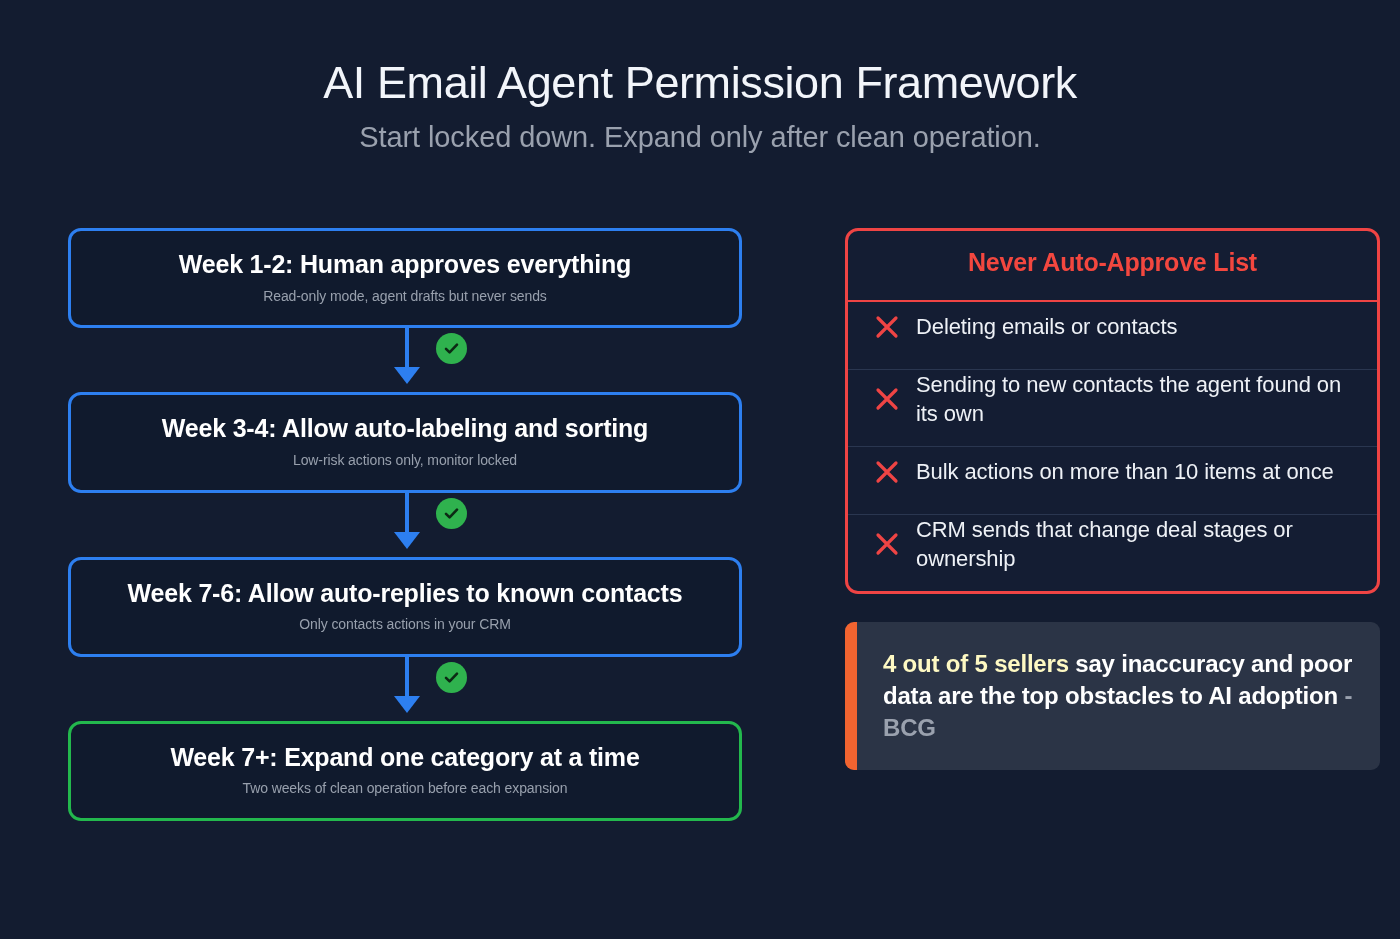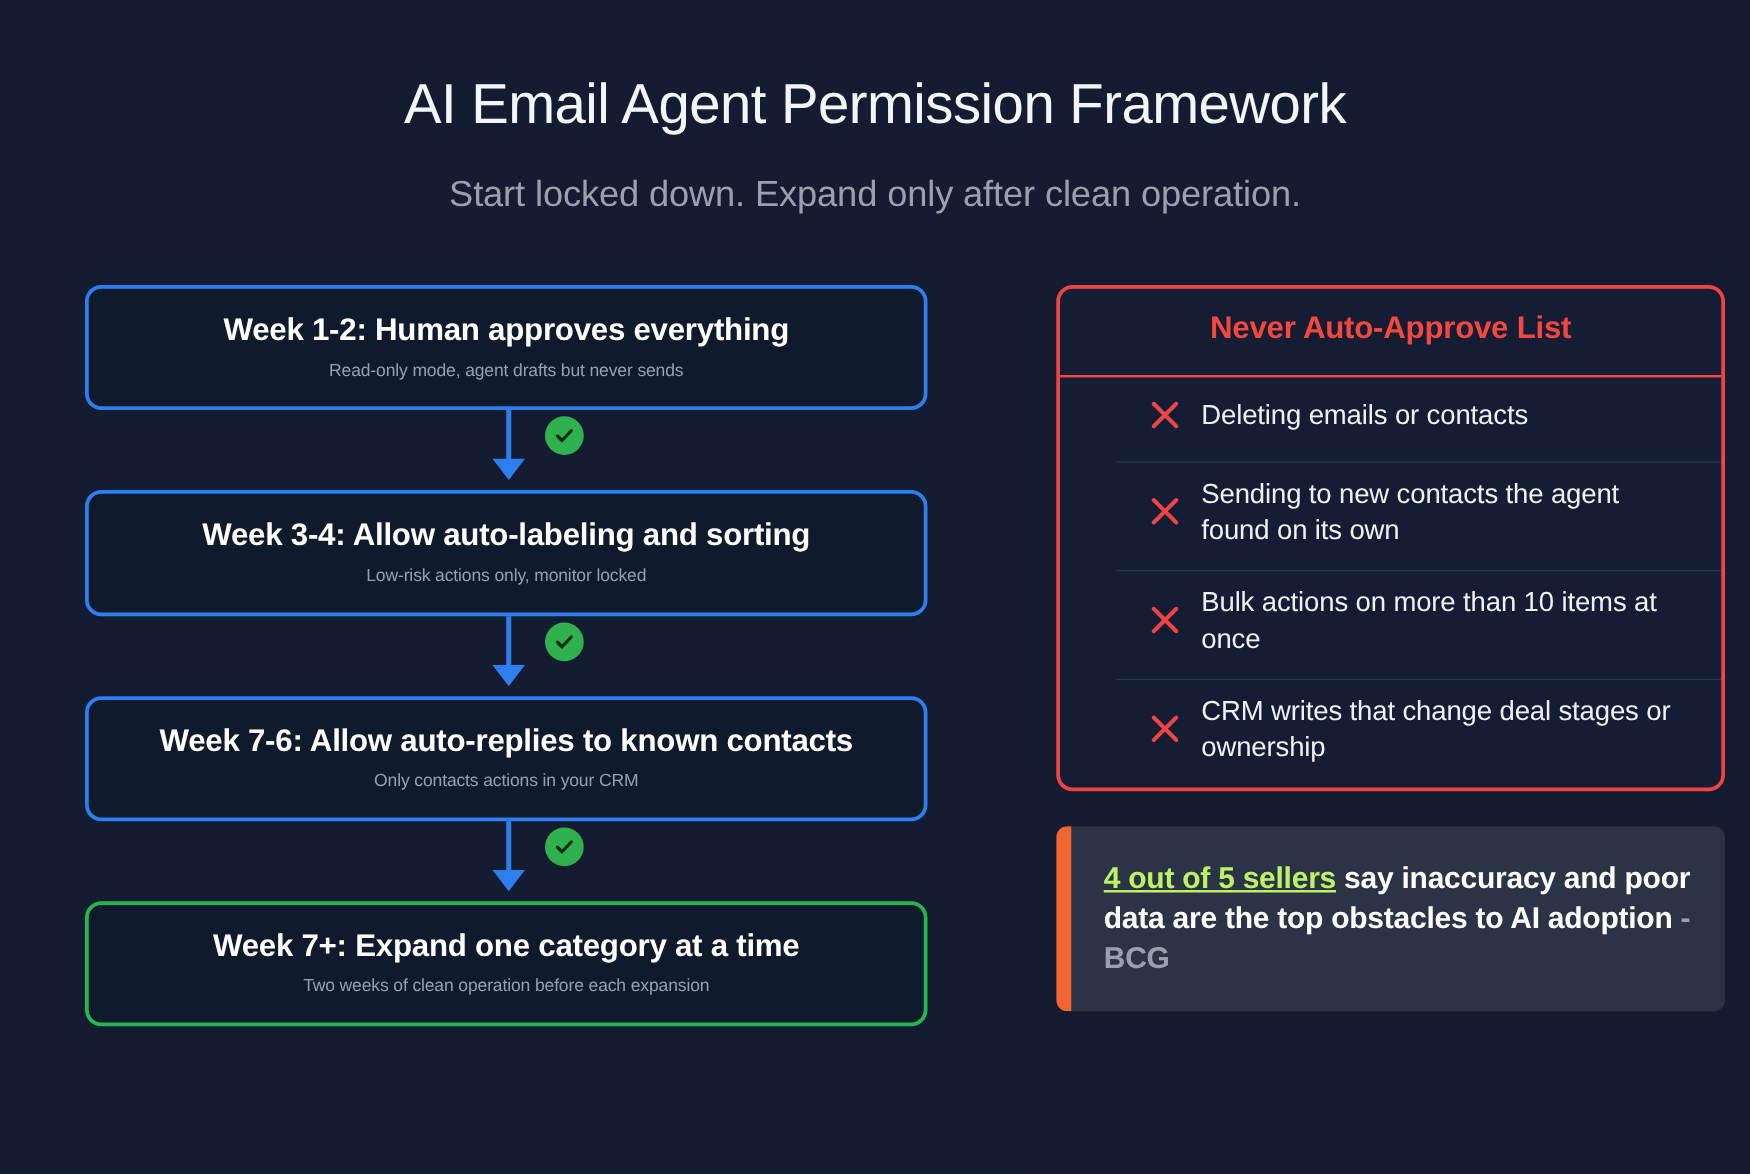--- a/index.html
+++ b/index.html
@@ -14,21 +14,21 @@
   
   .header { width:100%; padding-top:58px; text-align:center; }
   .title {
     font-size:45px;
     font-weight:normal;
     color:#f2f5fa;
     letter-spacing:-0.4px;
     line-height:1.12;
   }
   .subtitle {
-    margin-top:32px;
+    margin-top:13px;
     font-size:29px;
     font-weight:normal;
     color:#9aa1ae;
     letter-spacing:-0.1px;
   }
 
   
   .content {
     position:absolute;
     top:228px; left:0;
@@ -110,24 +110,23 @@
   }
   .panel-header-text {
     font-size:25px;
     font-weight:bold;
     color:#f3473f;
     letter-spacing:-0.2px;
   }
   .panel-row {
     display:flex;
     align-items:center;
-    padding:10px 22px 17px 26px;
+    padding:0 22px 17px 26px;
     border-bottom:1px solid #2a3650;
     min-height:68px;
-    margin-left:45px;
   }
   .panel-row:last-child { border-bottom:none; }
   .row-icon {
     flex:0 0 auto;
     width:42px;
     display:flex;
     align-items:center;
     justify-content:flex-start;
     color:#ef4444;
   }
@@ -154,21 +153,21 @@
     background:#f26430;
   }
   .stat-body {
     padding:26px 24px 26px 26px;
     font-size:24px;
     font-weight:bold;
     color:#ffffff;
     line-height:1.34;
     letter-spacing:-0.2px;
   }
-  .stat-hl { color:#bef264;text-decoration:underline; }
+  .stat-hl { color:#fef9c3; }
   .stat-src { color:#9aa1ae; font-weight:bold; }
 </style>
 </head>
 <body>
 
 <div class="header">
   <div class="title">AI Email Agent Permission Framework</div>
   <div class="subtitle">Start locked down. Expand only after clean operation.</div>
 </div>
 
@@ -261,21 +260,21 @@
         </span>
         <span class="row-text">Bulk actions on more than 10 items at once</span>
       </div>
 
       <div class="panel-row">
         <span class="row-icon">
           <svg width="26" height="26" viewBox="0 0 26 26">
               <path d="M4 4 L22 22 M22 4 L4 22" stroke="currentColor" stroke-width="3.2" stroke-linecap="round"></path>
             </svg>
         </span>
-        <span class="row-text">CRM writes that change deal stages or ownership</span>
+        <span class="row-text">CRM sends that change deal stages or ownership</span>
       </div>
     </div>
 
     <div class="statcard">
       <div class="stat-bar"></div>
       <div class="stat-body">
         <span class="stat-hl">4 out of 5 sellers</span><span> say inaccuracy and poor data are the top obstacles to AI adoption </span><span class="stat-src">- BCG</span>
       </div>
     </div>
 

